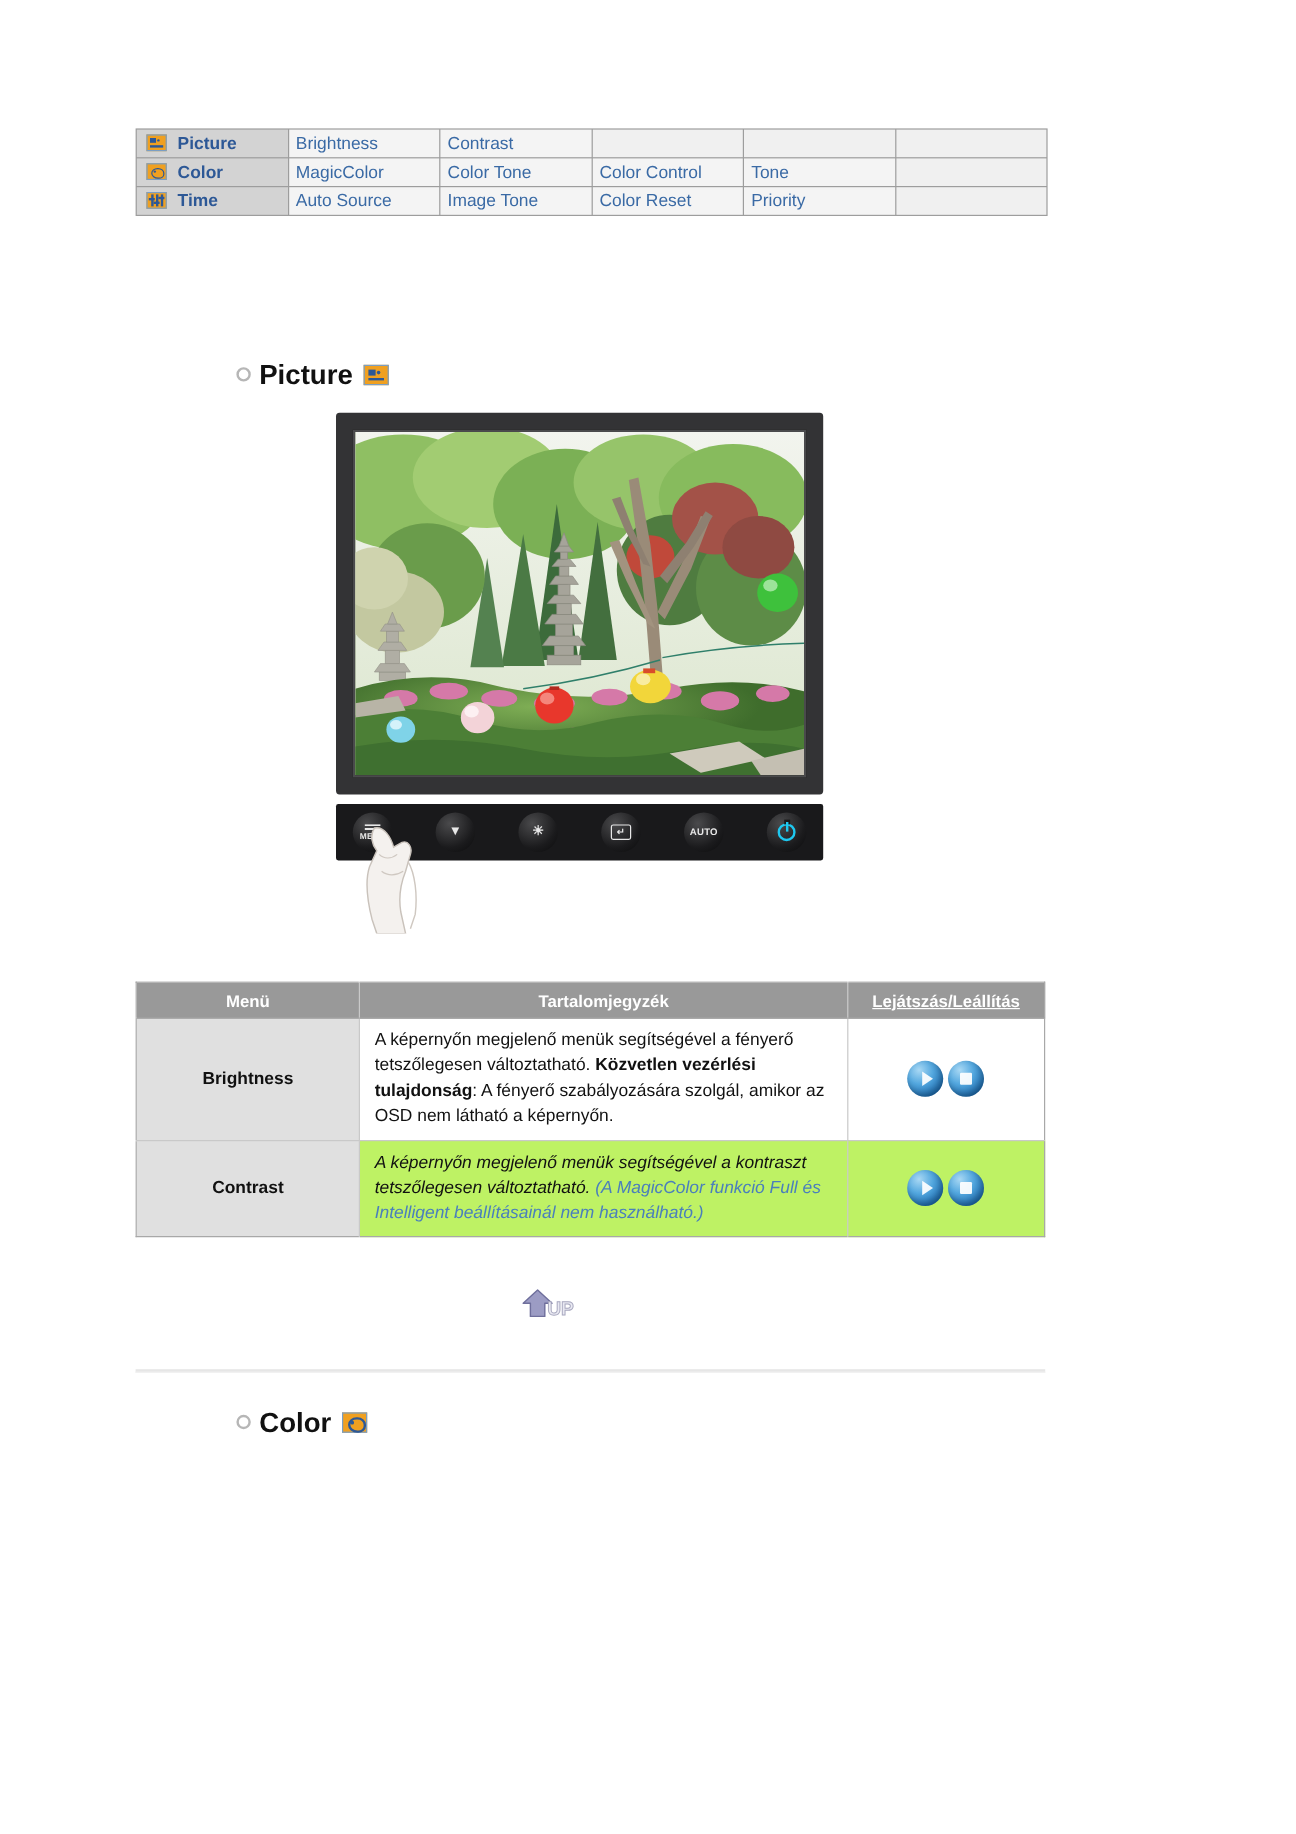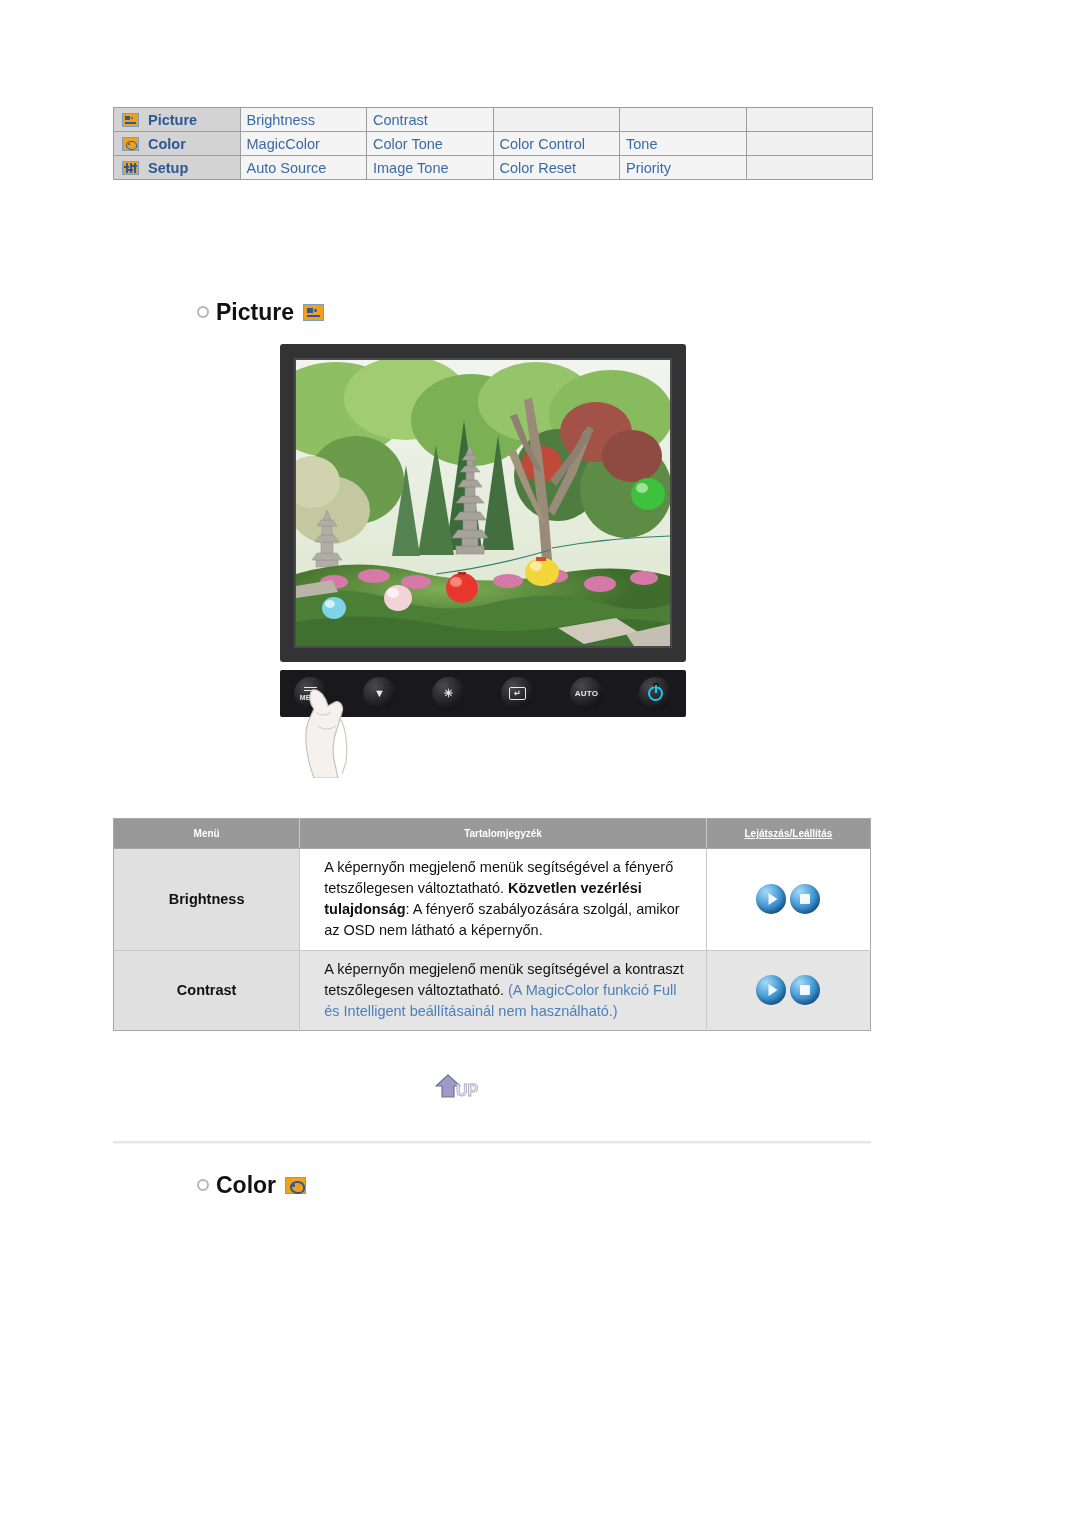--- a/index.html
+++ b/index.html
@@ -213,21 +213,21 @@
     top: 818px;
     width: 758px;
     border-collapse: collapse;
     background: #fff;
     border: 1px solid #a8a8a8;
     table-layout: fixed;
   }
   .spec-table th {
     background: #999999;
     color: #ffffff;
-    font-size: 10px;
+    font-size: 14px;
     font-weight: bold;
     height: 27px;
     border-right: 1px solid #c9c9c9;
     border-bottom: 1px solid #a8a8a8;
   }
   .spec-table th:last-child { border-right: none; text-decoration: underline; }
   .spec-table td {
     border-right: 1px solid #c9c9c9;
     border-bottom: 1px solid #c9c9c9;
     vertical-align: middle;
@@ -238,27 +238,27 @@
   .col-menu  { width: 186px; }
   .col-ctrl  { width: 406px; }
   .col-play  { width: 164px; }
   td.menu-name {
     background: #e0e0e0;
     text-align: center;
     font-weight: bold;
     color: #111;
   }
   td.desc {
-    padding: 8px 12px 8px 24px;
+    padding: 8px 12px 8px 12px;
     line-height: 1.46;
     color: #111;
     margin-top: 20px;
   }
   td.playcell { text-align: center; }
-  tr.row-alt td.desc, tr.row-alt td.playcell { background: #e5e5e5; }
+  tr.row-alt td.desc, tr.row-alt td.playcell { background: #bef264; font-style: italic; }
   .note { color: #4a7fbc; }
   .bold { font-weight: bold; }
 
   .orb {
     display: inline-block;
     width: 30px; height: 30px;
     border-radius: 50%;
     margin: 0 2px;
     background: radial-gradient(circle at 33% 26%, #a8d8f4 0%, #54a8df 38%, #2072b8 78%, #15568f 100%);
     box-shadow: inset -2px -3px 5px rgba(0,0,0,.28);
@@ -324,21 +324,21 @@
         <span class="nav-ico ico-color"><i class="a"></i><i class="b"></i></span><span>Color</span>
       </td>
       <td>MagicColor</td>
       <td>Color Tone</td>
       <td>Color Control</td>
       <td>Tone</td>
       <td class="empty-cell"></td>
     </tr>
     <tr>
       <td class="menu-cell">
-        <span class="nav-ico ico-setup"><i class="a"></i><i class="b"></i><i class="c"></i><i class="d"></i><i class="e"></i><i class="f"></i></span><span>Setup</span>
+        <span class="nav-ico ico-setup"><i class="a"></i><i class="b"></i><i class="c"></i><i class="d"></i><i class="e"></i><i class="f"></i></span><span>Time</span>
       </td>
       <td>Auto Source</td>
       <td>Image Tone</td>
       <td>Color Reset</td>
       <td>Priority</td>
       <td class="empty-cell"></td>
     </tr>
   </tbody>
 </table>
 

